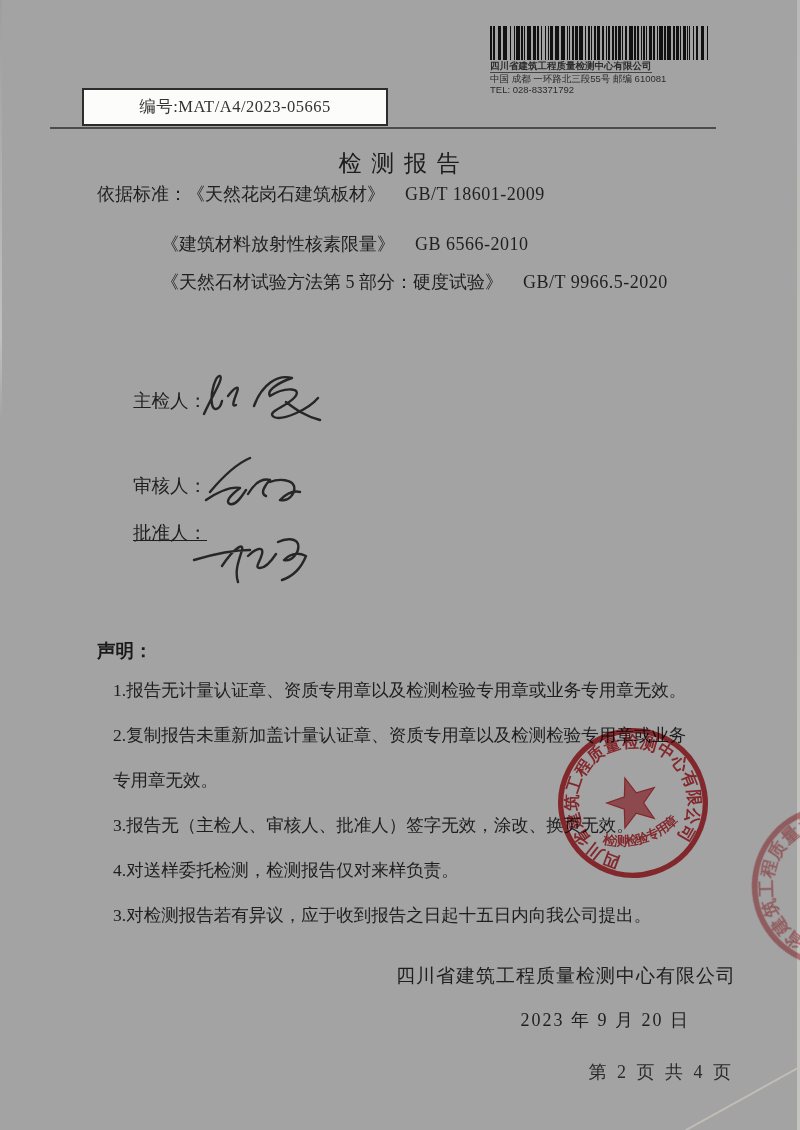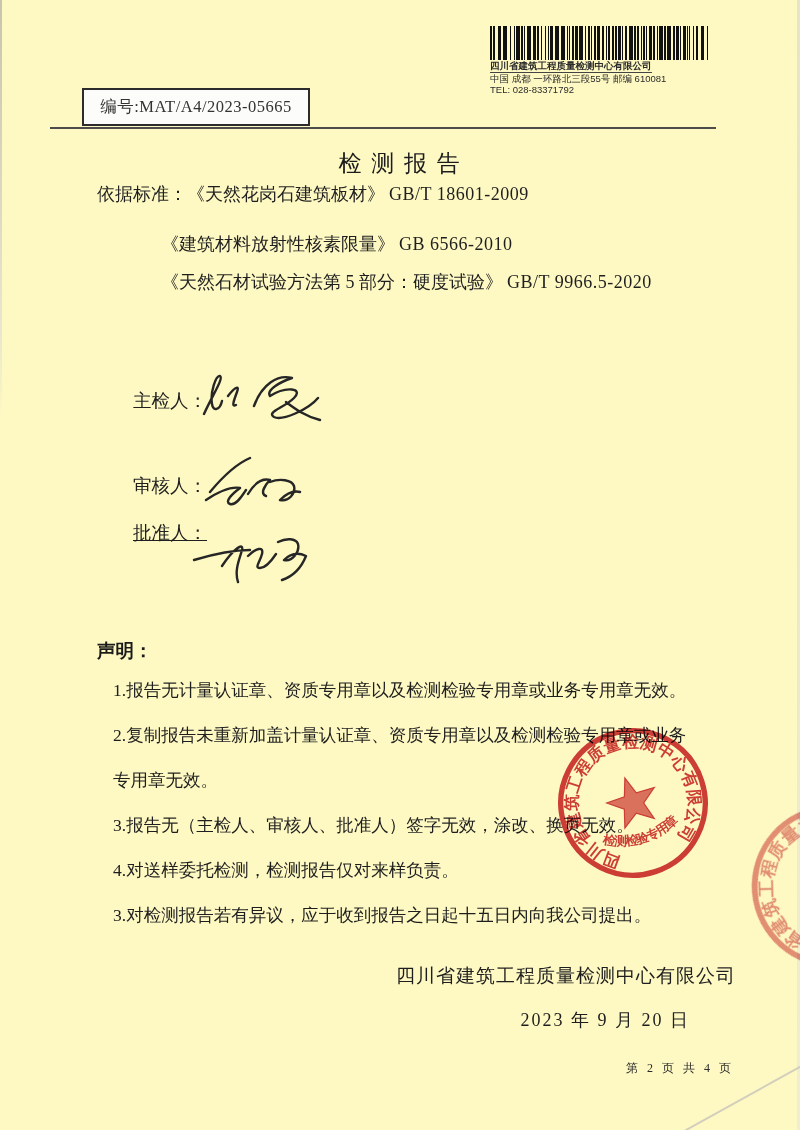--- a/index.html
+++ b/index.html
@@ -1,60 +1,60 @@
 <!DOCTYPE html>
 <html><head>
 <meta charset="utf-8">
 <style>
   html,body{margin:0;padding:0;}
   body{background:#888;}
   .page{
     position:relative; width:800px; height:1130px; margin:0 auto;
-    background:#fef9c3; overflow:hidden;
+    background:#a3a3a3; overflow:hidden;
     font-family:"Liberation Serif","DejaVu Serif",serif;
     color:#222;
   }
   
   .edge-left{position:absolute;left:0;top:0;width:2px;height:420px;background:linear-gradient(#9a9a96,#d8d8d4 80%,transparent);opacity:.55;}
   .edge-right{position:absolute;right:0;top:0;width:3px;height:1130px;background:linear-gradient(#cfcfca,#e4e2dc);opacity:.5;}
   .corner-line{position:absolute;left:676px;top:1093px;width:150px;height:2px;background:#c8c3ba;transform:rotate(-29deg);opacity:.8;}
   
   .bc-block{position:absolute;left:490px;top:26px;width:228px;}
   .bc-bars{width:220px;height:34px;display:block;}
   .bc-line{font-family:"Liberation Sans","DejaVu Sans",sans-serif;font-size:9.5px;line-height:11.5px;color:#2b2b2b;white-space:nowrap;}
   .bc-company{font-weight:bold;border-bottom:1px solid #444;display:inline-block;padding-bottom:0px;}
   
   .report-no-box{
-    position:absolute;left:82px;top:88px;width:228px;height:38px;
+    position:absolute;left:82px;top:88px;width:306px;height:38px;
     border:2px solid #2c2c2c;display:flex;align-items:center;justify-content:center;
     background:#fcfcfa;box-sizing:border-box;
   }
   .report-no-box span{font-size:16.5px;color:#333;letter-spacing:.5px;}
   .hrule{position:absolute;left:50px;top:127px;width:666px;height:2px;background:#4c4c4c;}
   
   .title{position:absolute;left:0;top:135px;width:100%;text-align:center;
     font-size:23px;letter-spacing:2px;color:#1c1c1c;font-weight:500;margin-top:13px;}
   
   .std{position:absolute;font-size:18px;color:#1f1f1f;white-space:nowrap;}
-  .std .code{margin-left:4px;letter-spacing:.5px;}
+  .std .code{margin-left:20px;letter-spacing:.5px;}
   .std1{left:97px;top:182px;}
   .std2{left:161px;top:232px;}
   .std3{left:161px;top:270px;}
   
   .signer-label{position:absolute;left:97px;font-size:18.5px;color:#1f1f1f;margin-left:36px;}
   .sig{position:absolute;}
   .sig path{fill:none;stroke:#262626;stroke-width:2.4;stroke-linecap:round;stroke-linejoin:round;}
   
   .decl-head{position:absolute;left:97px;top:638px;font-size:18.5px;font-weight:600;color:#1a1a1a;}
   .decl-list{position:absolute;left:97px;top:668px;width:652px;font-size:17.5px;line-height:45px;color:#1e1e1e;margin-left:16px;}
   .decl-item{white-space:pre-line;}
   
   .foot-company{position:absolute;right:64px;top:963px;font-size:19px;letter-spacing:1px;color:#1e1e1e;}
   .foot-date{position:absolute;right:110px;top:1008px;font-size:18px;letter-spacing:2px;color:#1e1e1e;}
-  .foot-page{position:absolute;right:66px;top:1060px;font-size:12px;letter-spacing:3px;color:#2a2a2a;}
+  .foot-page{position:absolute;right:66px;top:1060px;font-size:18px;letter-spacing:3px;color:#2a2a2a;}
   
   .stamp{position:absolute;mix-blend-mode:multiply;}
   .stamp-main{left:551px;top:721px;width:164px;height:164px;transform:rotate(-18deg);opacity:.88;}
   .stamp-edge{left:744px;top:797px;width:178px;height:178px;transform:rotate(-38deg);opacity:.5;filter:blur(.4px);}
 </style>
 </head>
 <body>
 
 <div class="page">
 

